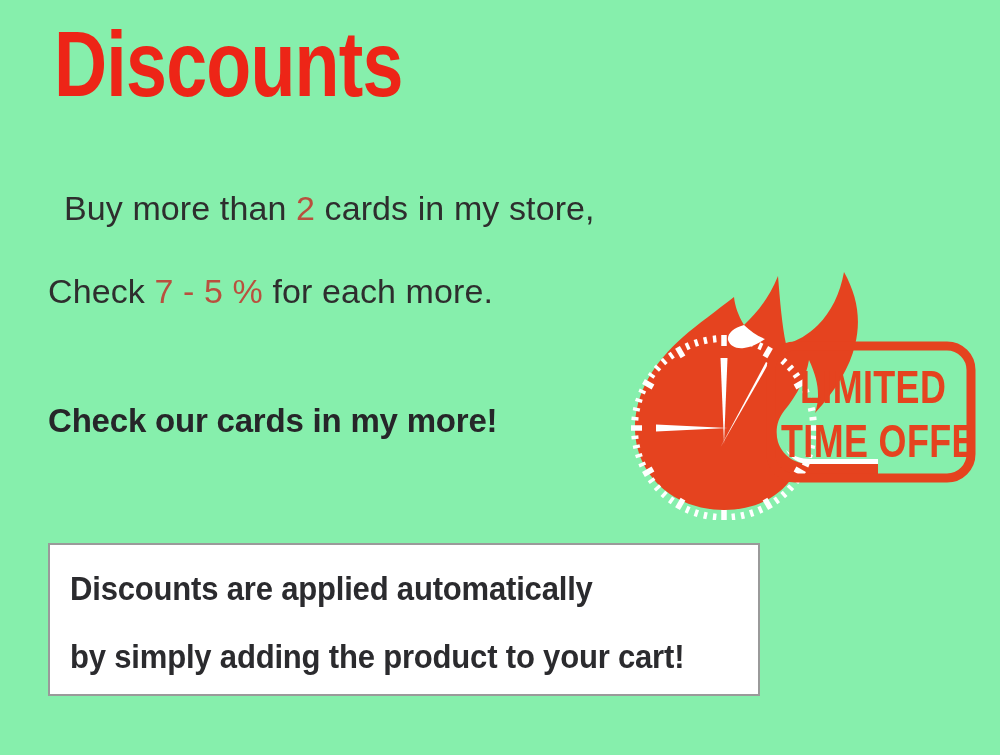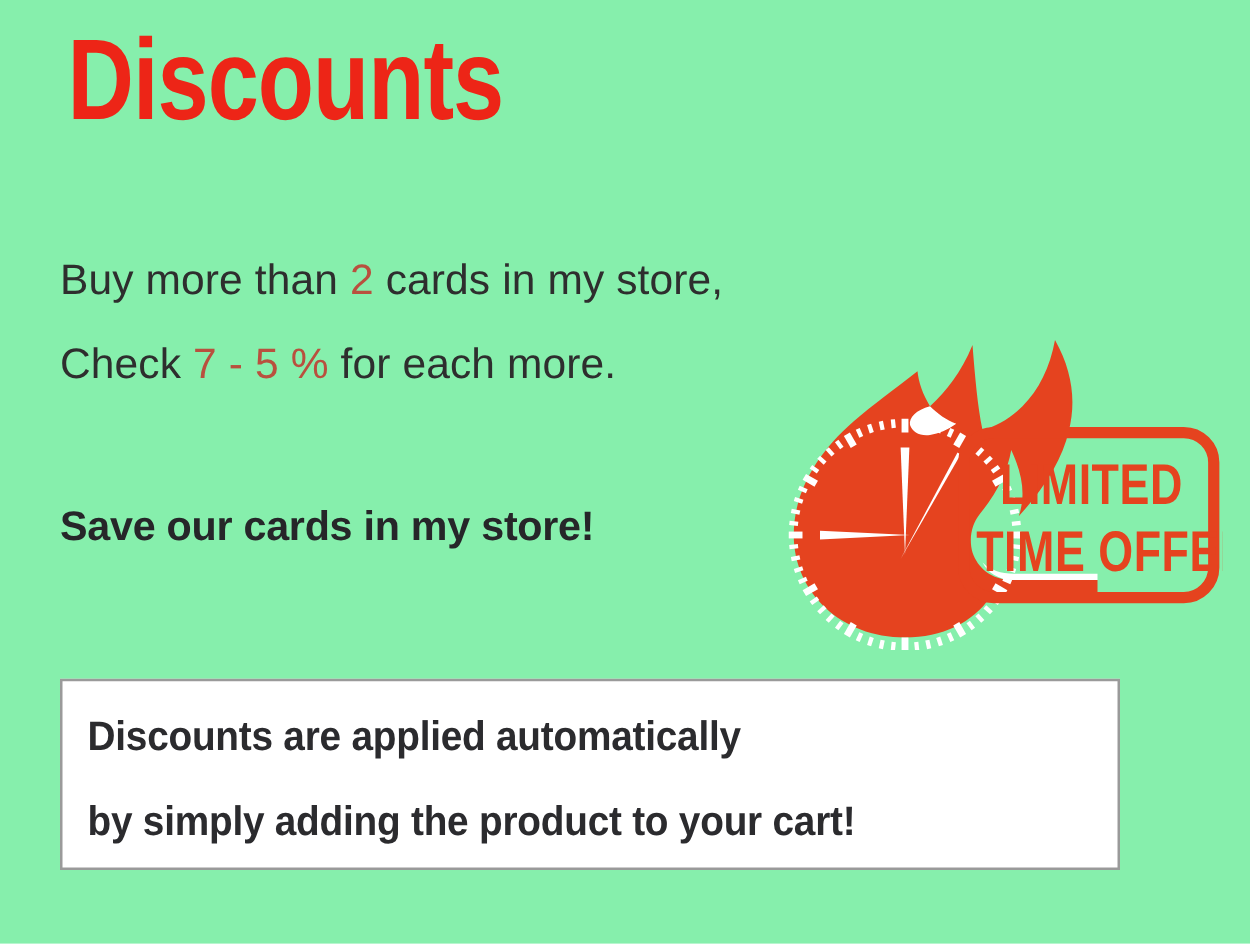--- a/index.html
+++ b/index.html
@@ -39,21 +39,21 @@
     position: absolute;
     left: 48px;
     font-family: "Liberation Sans", sans-serif;
     font-weight: normal;
     font-size: 34px;
     line-height: 40px;
     color: #2E2E2E;
     white-space: nowrap;
     letter-spacing: 0.1px;
   }
-  #line-1 { top: 204px; }
+  #line-1 { top: 188px; margin-left: 16px; }
   #line-2 { top: 271px; }
 
   .hl {
     color: #B9503E;
   }
 
   #cta {
     position: absolute;
     left: 48px;
     top: 402px;
@@ -78,21 +78,21 @@
     display: block;
     width: 400px;
     height: 252px;
   }
 
   
   #note-box {
     position: absolute;
     left: 48px;
     top: 543px;
-    width: 848px;
+    width: 712px;
     height: 153px;
     border: 2px solid #9a9a9a;
     background: #ffffff;
     box-sizing: border-box;
   }
   .note-line {
     position: absolute;
     left: 20px;
     font-family: "Liberation Sans", sans-serif;
     font-weight: bold;
@@ -115,21 +115,21 @@
   <div id="title">Discounts</div>
 
   <div class="body-line" id="line-1">
     <span>Buy more than </span><span class="hl">2</span><span> cards in my store,</span>
   </div>
 
   <div class="body-line" id="line-2">
     <span>Check </span><span class="hl">7 - 5 %</span><span> for each more.</span>
   </div>
 
-  <div id="cta">Save our cards in my store!</div>
+  <div id="cta">Check our cards in my more!</div>
 
   <div id="badge-graphic">
     <svg viewBox="0 0 400 252" xmlns="http://www.w3.org/2000/svg">
 
       <g>
         <path fill="#E5431F" d="
           M 200.0 8
           C 191 30 179 45 166 57
           C 160 47 157 38 156 29
           C 138 43 120 56 105 69

